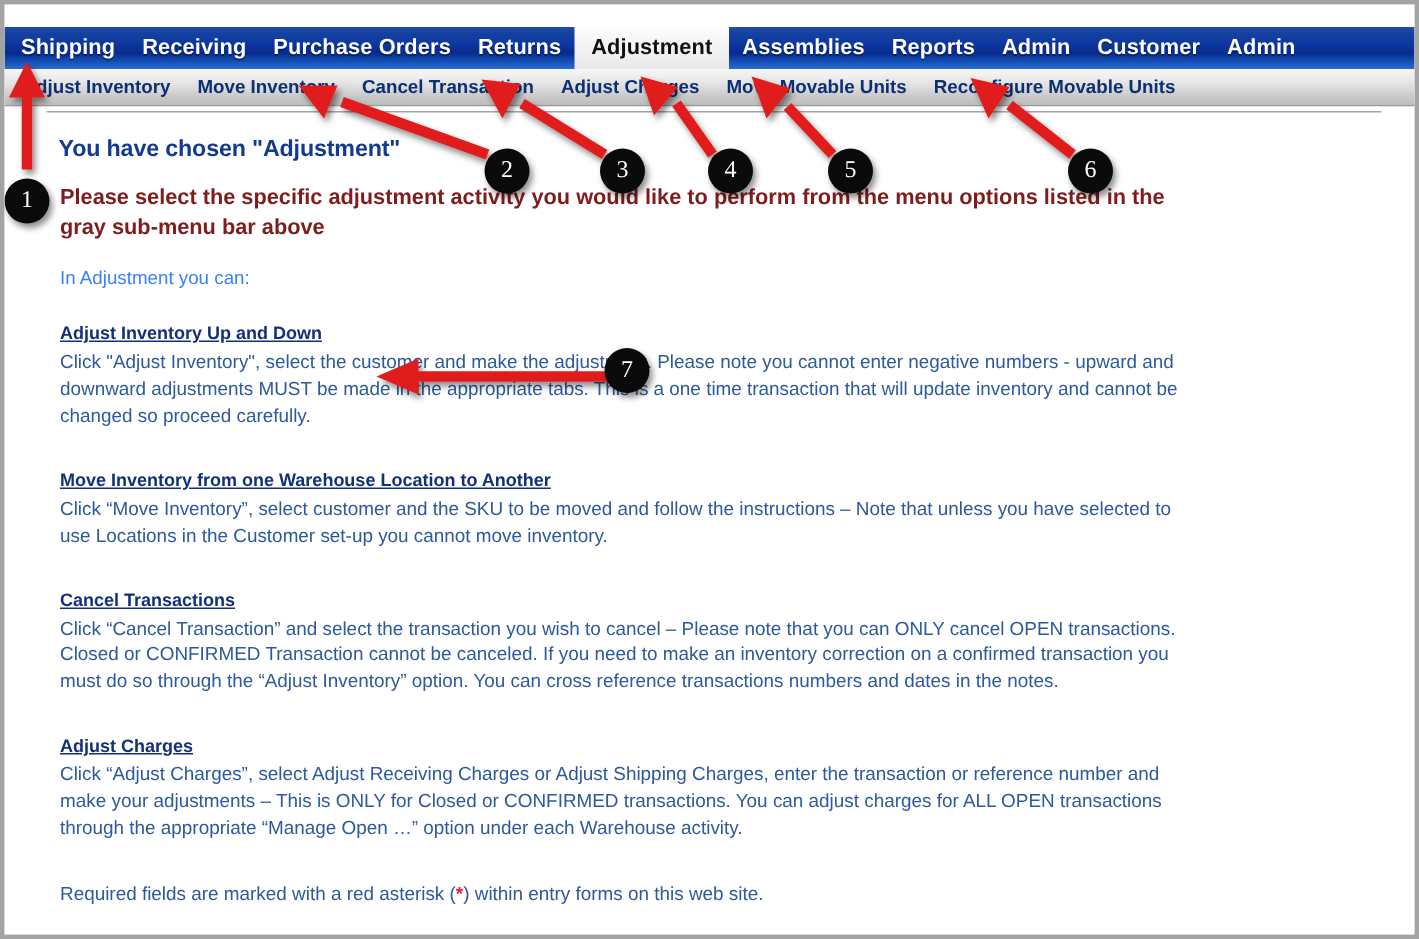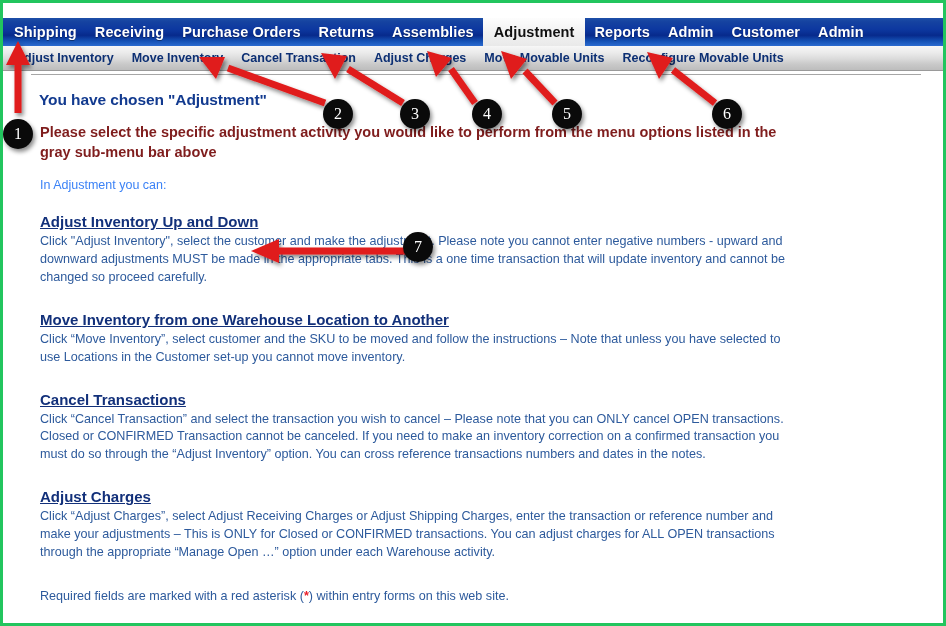--- a/index.html
+++ b/index.html
@@ -8,21 +8,21 @@
     background: #ffffff;
   }
   body {
     font-family: "Liberation Sans", sans-serif;
   }
   #page {
     position: relative;
     width: 946px;
     height: 626px;
     box-sizing: border-box;
-    border: 3px solid #22c55e;
+    border: 3px solid #a3a3a3;
     background: #ffffff;
     overflow: hidden;
   }
 
   
   .top-strip {
     position: absolute;
     left: 0; top: 0;
     width: 940px;
     height: 15px;
@@ -144,21 +144,21 @@
     margin: 16px 0 0 37px;
     color: #3b82f6;
     font-size: 12.5px;
   }
 
   .section { margin: 21px 30px 0 37px; }
   .section.gap2 { margin-top: 24px; }
 
   .sec-link {
     color: #12307a;
-    font-size: 15px;
+    font-size: 12px;
     font-weight: bold;
     text-decoration: underline;
     display: inline-block;
     cursor: pointer;
   }
   .sec-body {
     margin-top: 2px;
     color: #2d5a9c;
     font-size: 12.6px;
     line-height: 1.42;
@@ -200,22 +200,22 @@
 
 <div id="page">
 
   <div class="top-strip"></div>
 
   <div class="mainnav">
     <div class="navitem first">Shipping</div>
     <div class="navitem">Receiving</div>
     <div class="navitem">Purchase Orders</div>
     <div class="navitem">Returns</div>
+    <div class="navitem active">Adjustment</div>
     <div class="navitem">Assemblies</div>
-    <div class="navitem active">Adjustment</div>
     <div class="navitem">Reports</div>
     <div class="navitem">Admin</div>
     <div class="navitem">Customer</div>
     <div class="navitem">Admin</div>
 
   </div>
 
   <div class="subnav">
     <div class="subitem first">Adjust Inventory</div>
     <div class="subitem">Move Inventory</div>

